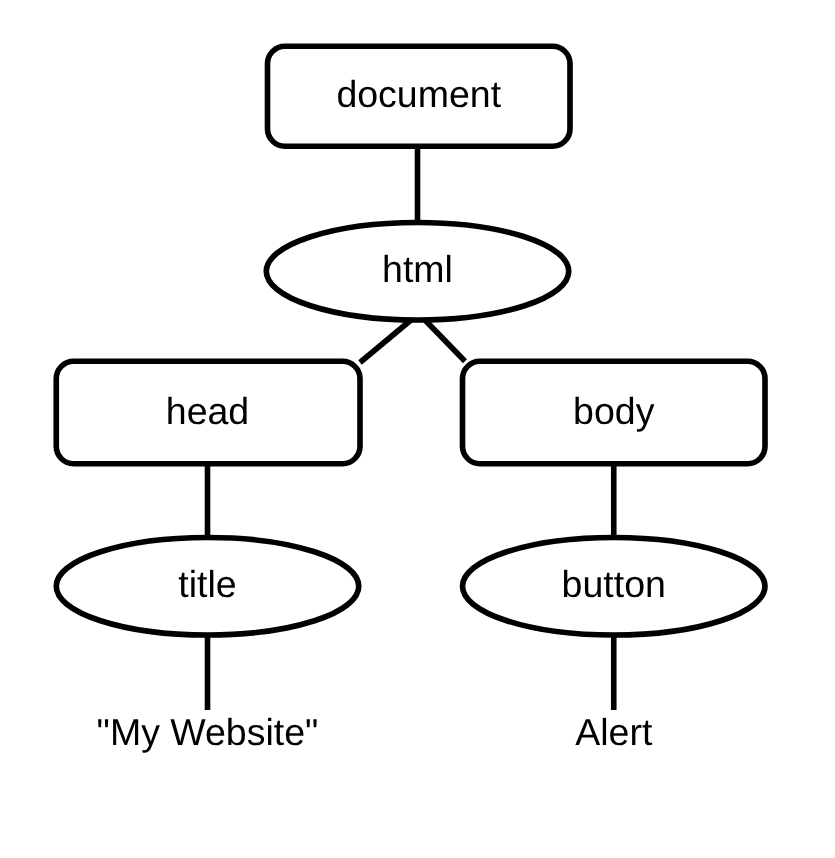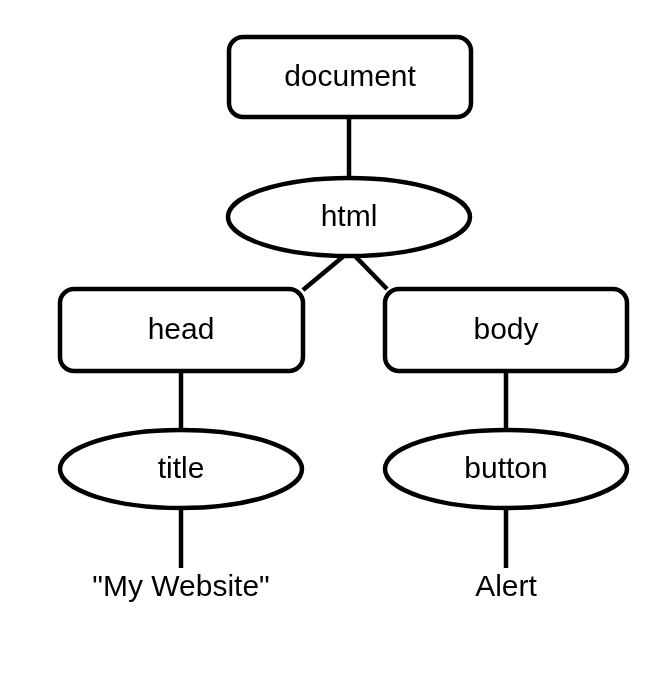--- a/index.html
+++ b/index.html
@@ -11,21 +11,20 @@
     width: 668px;
     height: 686px;
     overflow: hidden;
     font-family: "Liberation Sans", sans-serif;
   }
   #diagram-root {
     position: relative;
     width: 592px;
     height: 686px;
     background: #ffffff;
-    margin-left: 15px;
   }
   svg.dom-tree {
     display: block;
     width: 668px;
     height: 686px;
   }
   .node-shape {
     fill: #ffffff;
     stroke: #000000;
     stroke-width: 4.5;

